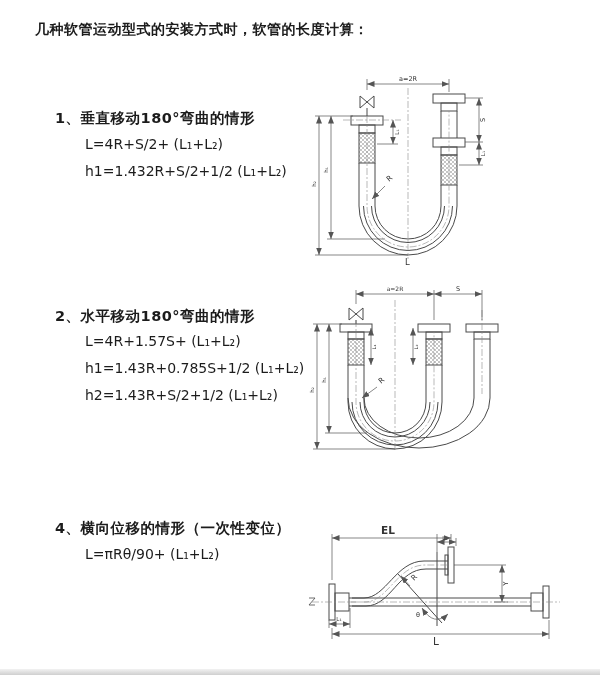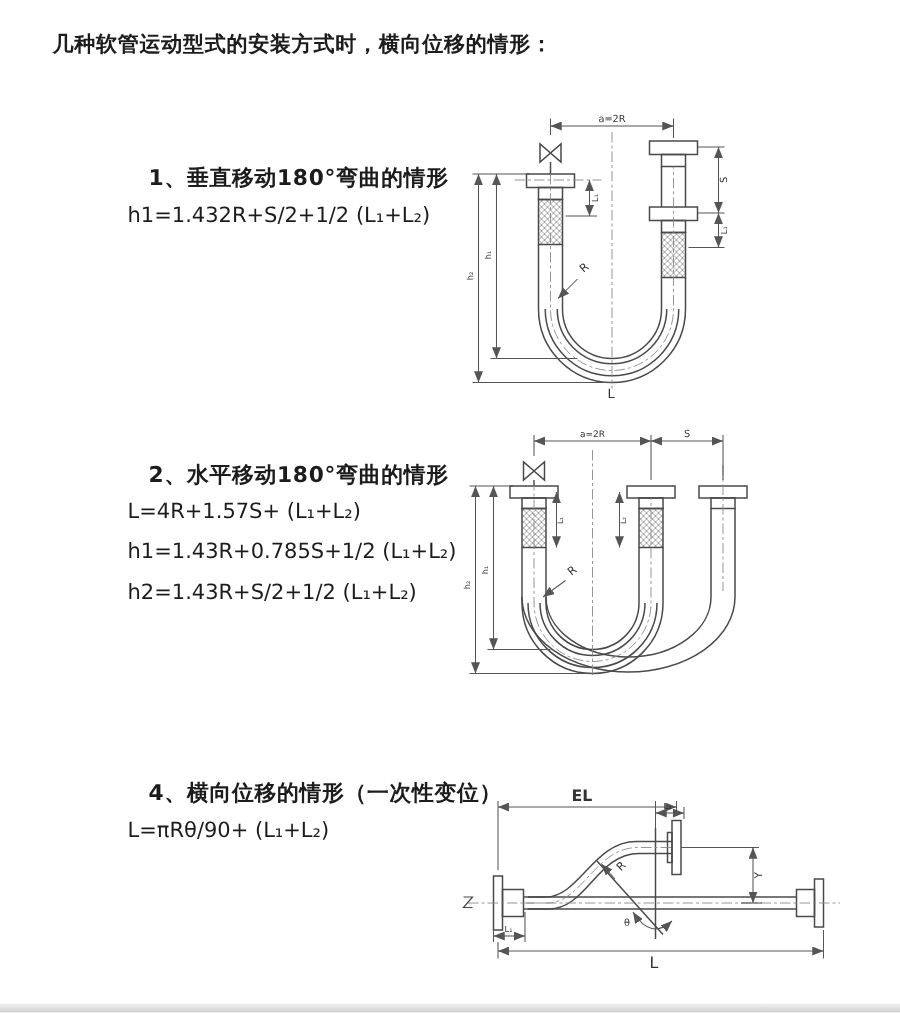--- a/index.html
+++ b/index.html
@@ -7,39 +7,40 @@
     width:600px;height:675px;position:relative;background:#ffffff;
     font-family:"DejaVu Sans","Liberation Sans",sans-serif;color:#1c1c1c;
     overflow:hidden;
   }
   .doc-title{
     position:absolute;left:35px;top:21px;font-size:14px;font-weight:bold;
     letter-spacing:0.5px;white-space:nowrap;
   }
   .section-heading{
     position:absolute;left:55px;font-size:14.5px;font-weight:bold;
-    letter-spacing:0.5px;white-space:nowrap;margin-left:44px;
+    letter-spacing:0.5px;white-space:nowrap;
   }
   .formula-block{position:absolute;left:85px;}
   .formula-line{font-size:14px;height:27px;line-height:27px;white-space:nowrap;}
   .diagram{position:absolute;}
   svg{display:block;}
   svg text{fill:#333;font-family:"DejaVu Sans","Liberation Sans",sans-serif;}
   .scan-edge{
     position:absolute;left:0;bottom:0;width:600px;height:6px;
     background:linear-gradient(to bottom,#f2f2f2,#cfcfcf);
   }
 </style>
 </head>
 <body>
 
-<div class="doc-title">几种软管运动型式的安装方式时，横向位移的情形：</div>
+<div class="doc-title">几种软管运动型式的安装方式时，软管的长度计算：</div>
 
 <div class="section-heading" style="top:109px">1、垂直移动180°弯曲的情形</div>
 <div class="formula-block" style="top:131px">
+  <div class="formula-line">L=4R+S/2+ (L₁+L₂)</div>
   <div class="formula-line">h1=1.432R+S/2+1/2 (L₁+L₂)</div>
 </div>
 
 <div class="section-heading" style="top:307px">2、水平移动180°弯曲的情形</div>
 <div class="formula-block" style="top:328px">
   <div class="formula-line">L=4R+1.57S+ (L₁+L₂)</div>
   <div class="formula-line">h1=1.43R+0.785S+1/2 (L₁+L₂)</div>
   <div class="formula-line">h2=1.43R+S/2+1/2 (L₁+L₂)</div>
 </div>
 

